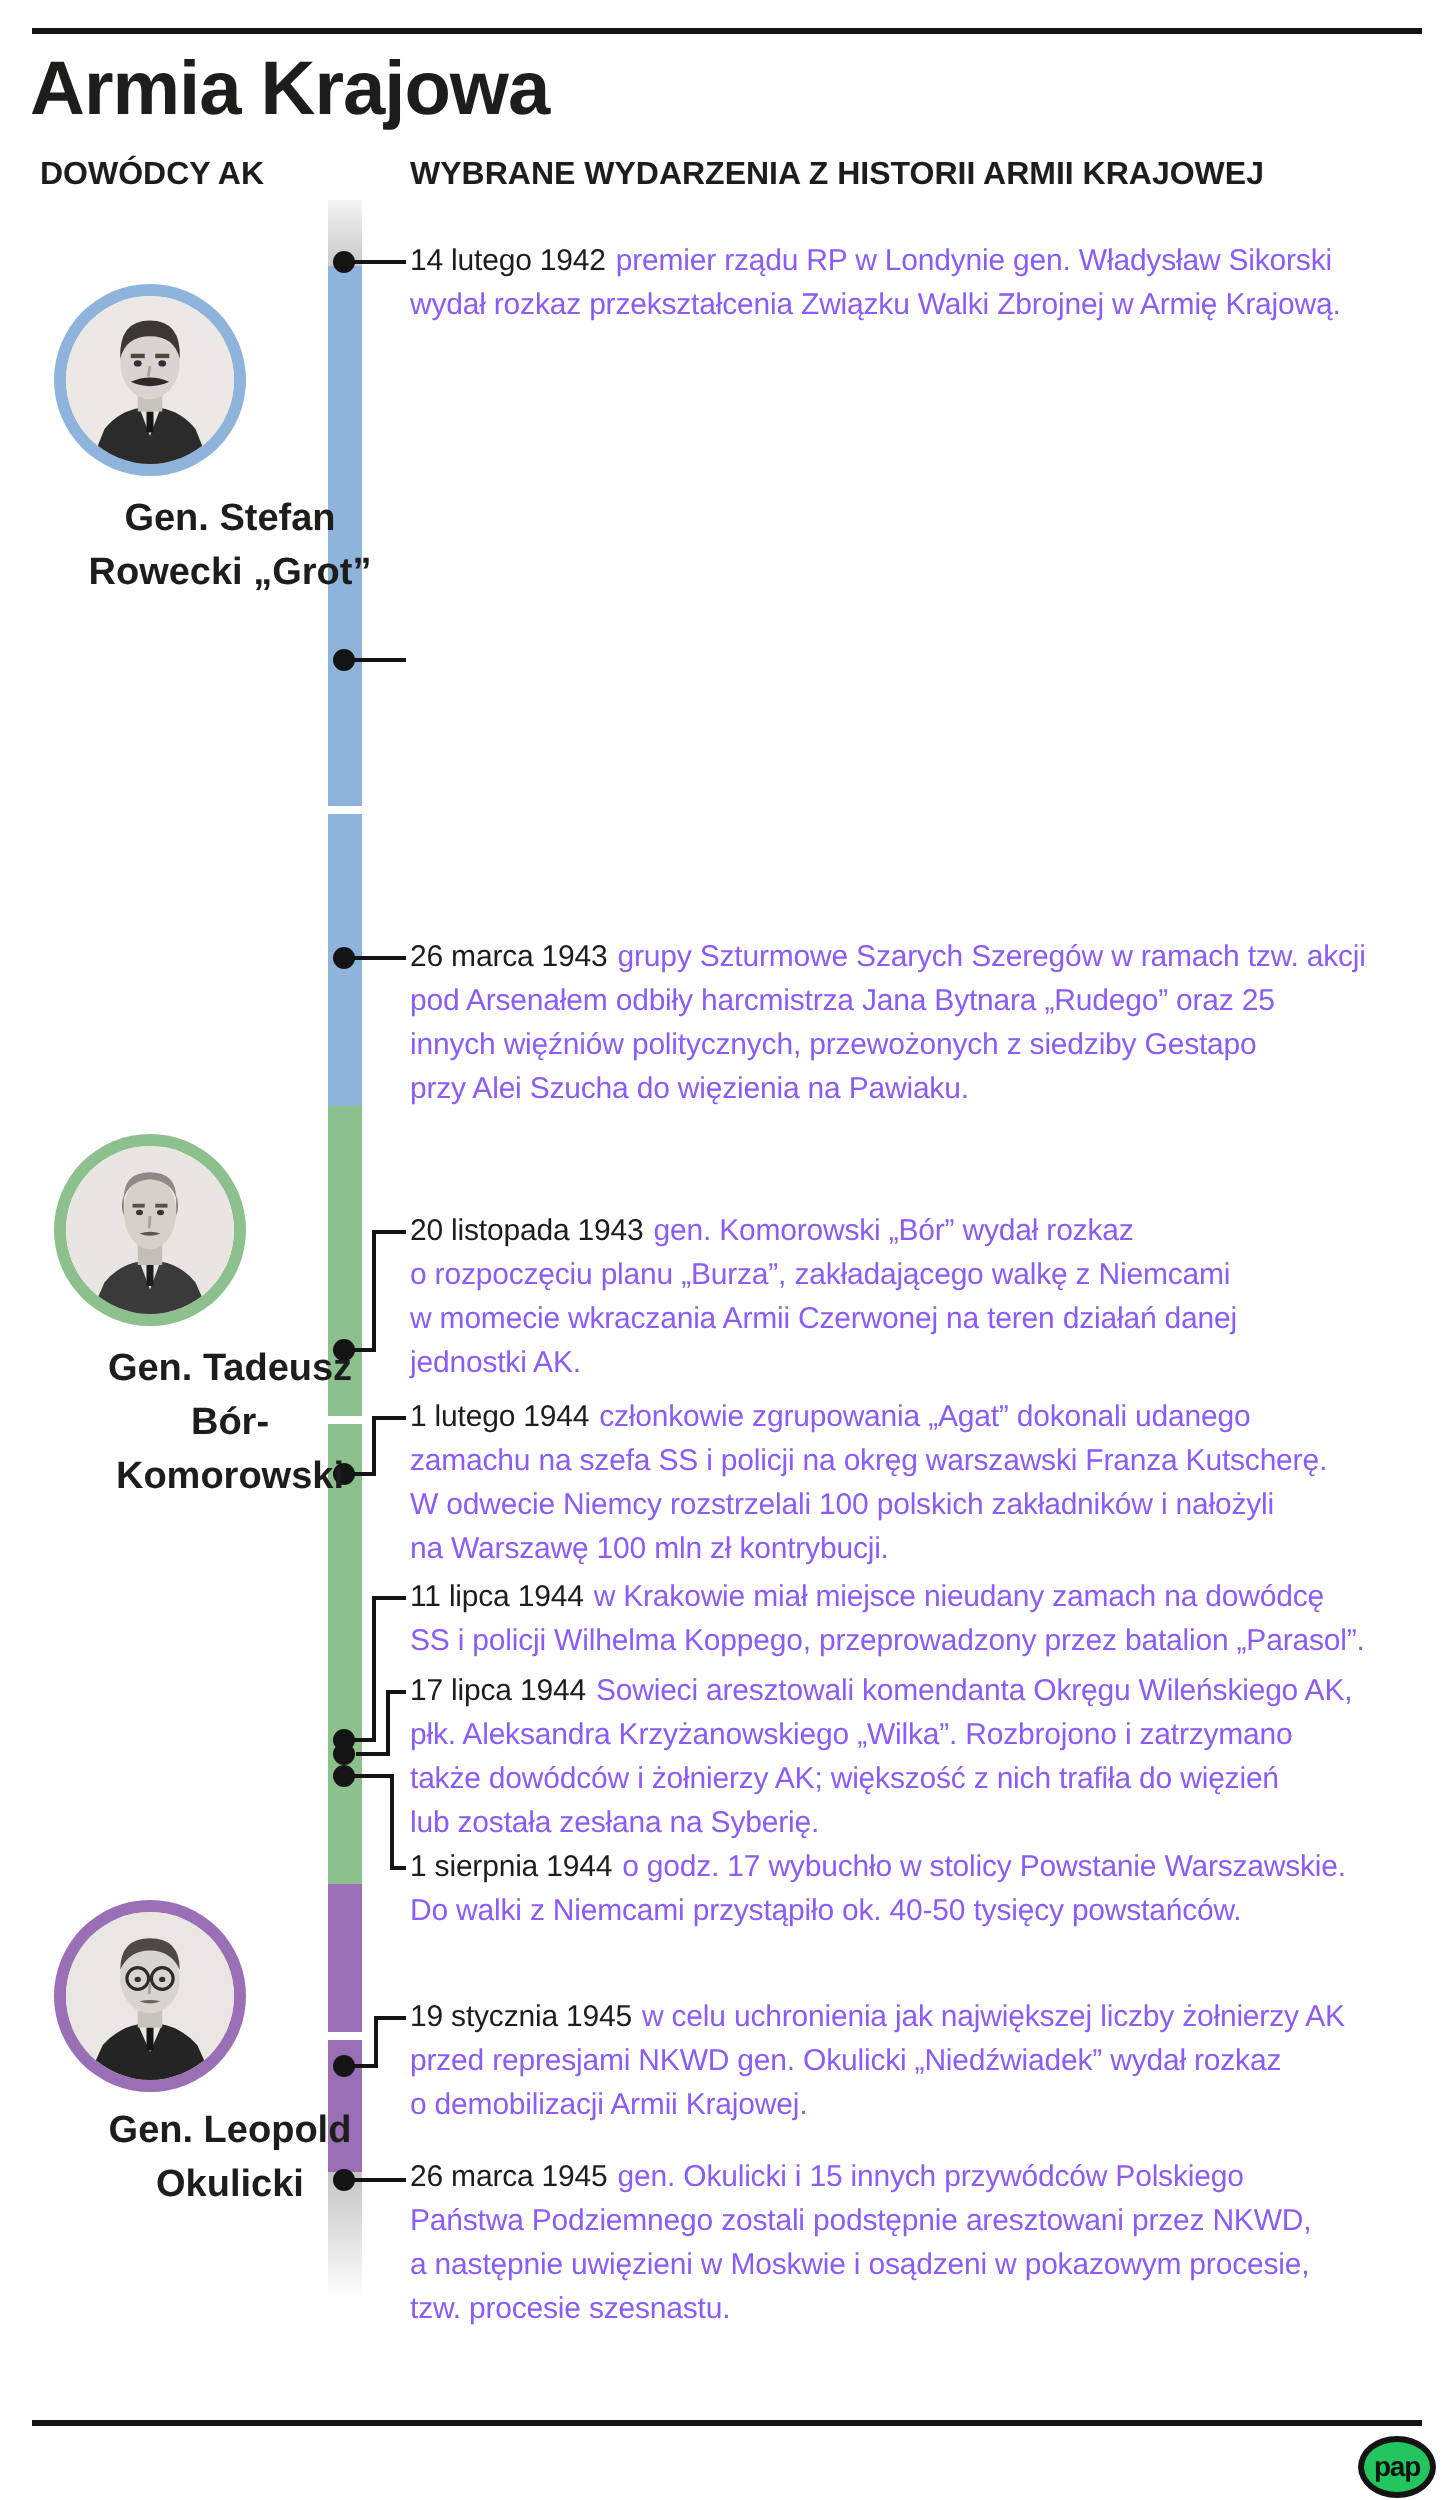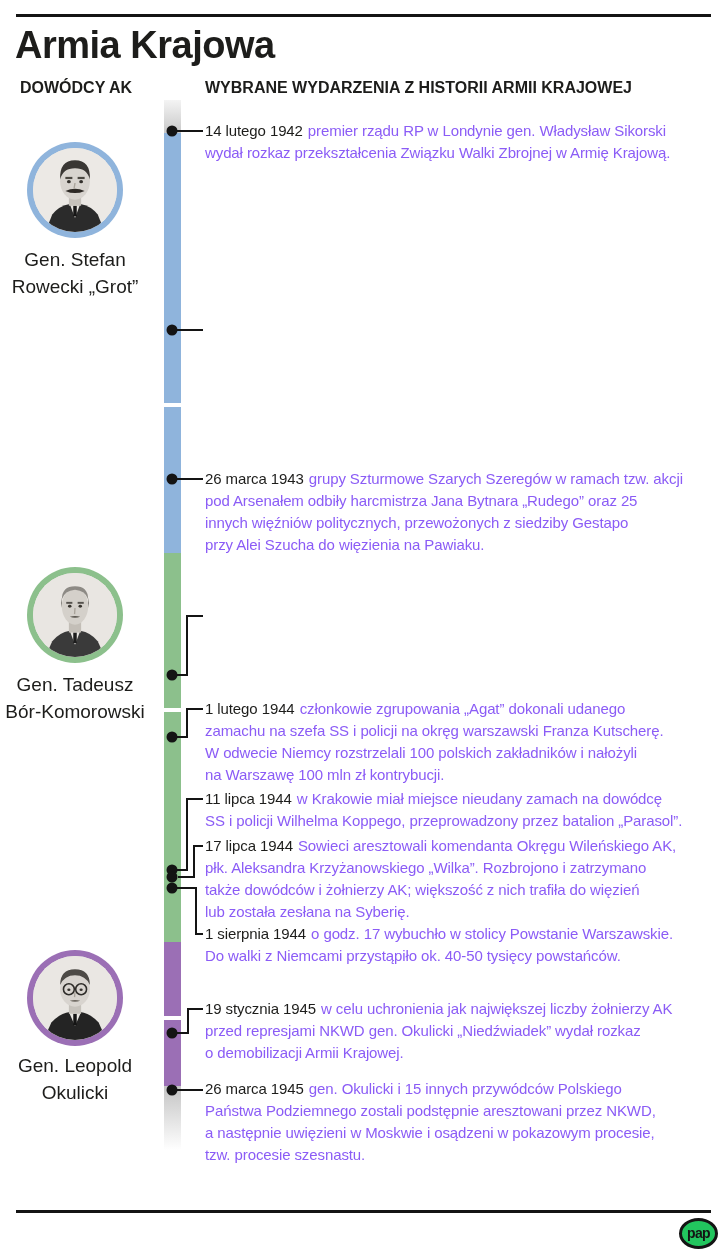--- a/index.html
+++ b/index.html
@@ -21,21 +21,21 @@
   .event{position:absolute;left:205px;width:518px;font-size:15px;line-height:22px;
          letter-spacing:-0.1px;}
   .edate{font-weight:400;color:#1d1d1b;margin-right:5px;}
   .ebody{color:#8b5cf6;white-space:pre-line;}
 
   
   .pcirc{position:absolute;left:27px;width:96px;height:96px;border-radius:50%;
          display:flex;align-items:center;justify-content:center;}
   .pphoto{width:84px;height:84px;border-radius:50%;background:#eceae7;overflow:hidden;}
   .cname{position:absolute;left:0px;width:150px;text-align:center;font-size:19px;
-         font-weight:400;color:#1d1d1b;line-height:27px;white-space:pre-line;}
+         font-weight:700;color:#1d1d1b;line-height:27px;white-space:pre-line;padding-left:40px;}
 
   .overlay{position:absolute;left:0;top:0;pointer-events:none;}
 
   .source{position:absolute;left:16px;top:1182px;font-size:16px;color:#3d3d3c;}
   .paplogo{position:absolute;left:679px;top:1218px;width:33px;height:24px;
            border:3px solid #141414;border-radius:50%;background:#22c55e;
            display:flex;align-items:center;justify-content:center;
            font-size:14px;font-weight:800;color:#141414;letter-spacing:-0.6px;
            padding-bottom:1px;box-sizing:content-box;}
 </style>
@@ -157,20 +157,26 @@
   <div class="event" style="top:120px">
     <span class="edate">14 lutego 1942</span><span class="ebody">premier rządu RP w Londynie gen. Władysław Sikorski
 wydał rozkaz przekształcenia Związku Walki Zbrojnej w Armię Krajową.</span>
   </div>
   <div class="event" style="top:468px">
     <span class="edate">26 marca 1943</span><span class="ebody">grupy Szturmowe Szarych Szeregów w ramach tzw. akcji
 pod Arsenałem odbiły harcmistrza Jana Bytnara „Rudego” oraz 25
 innych więźniów politycznych, przewożonych z siedziby Gestapo
 przy Alei Szucha do więzienia na Pawiaku.</span>
   </div>
+  <div class="event" style="top:605px">
+    <span class="edate">20 listopada 1943</span><span class="ebody">gen. Komorowski „Bór” wydał rozkaz
+o rozpoczęciu planu „Burza”, zakładającego walkę z Niemcami
+w momecie wkraczania Armii Czerwonej na teren działań danej
+jednostki AK.</span>
+  </div>
   <div class="event" style="top:698px">
     <span class="edate">1 lutego 1944</span><span class="ebody">członkowie zgrupowania „Agat” dokonali udanego
 zamachu na szefa SS i policji na okręg warszawski Franza Kutscherę.
 W odwecie Niemcy rozstrzelali 100 polskich zakładników i nałożyli
 na Warszawę 100 mln zł kontrybucji.</span>
   </div>
   <div class="event" style="top:788px">
     <span class="edate">11 lipca 1944</span><span class="ebody">w Krakowie miał miejsce nieudany zamach na dowódcę
 SS i policji Wilhelma Koppego, przeprowadzony przez batalion „Parasol”.</span>
   </div>

